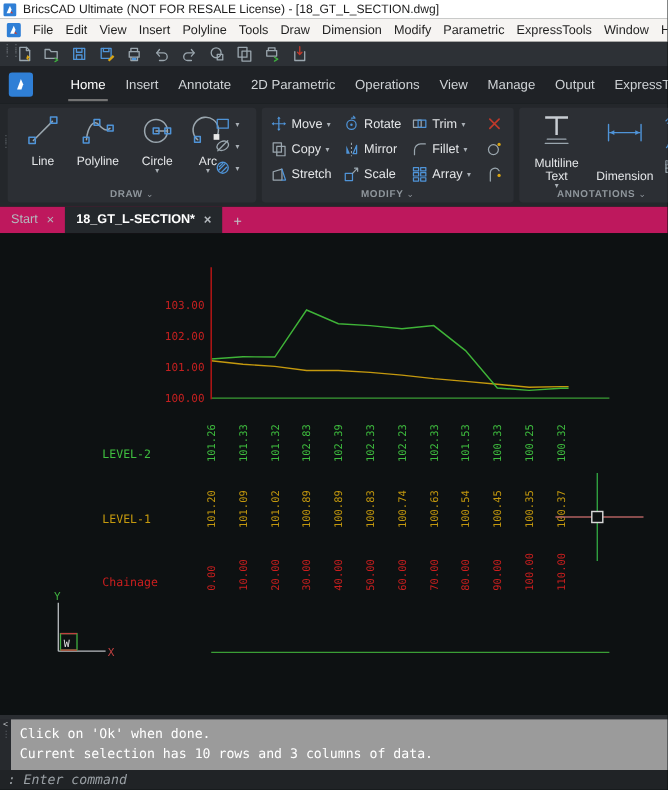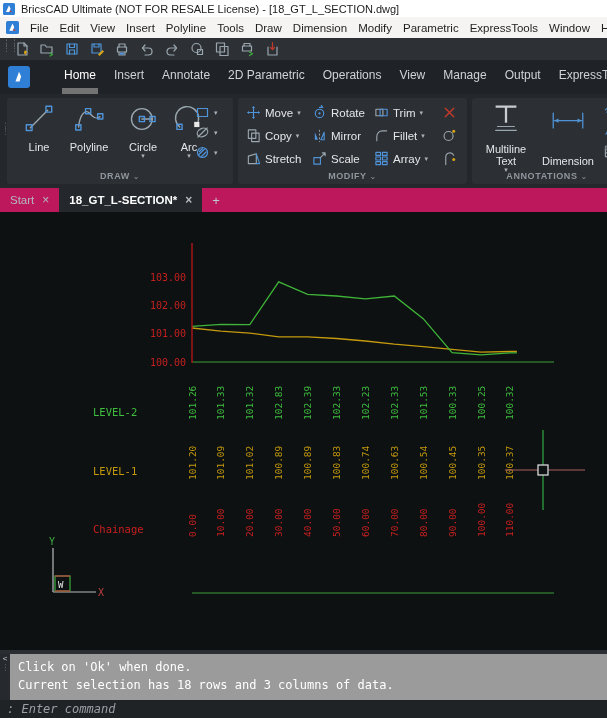--- a/index.html
+++ b/index.html
@@ -19,21 +19,21 @@
   
   .qat { position:absolute; top:38px; left:0; width:607px; height:22px; background:#2d3136; display:flex; align-items:center; gap:6px; padding-left:12px; }
   .qat-grip { position:absolute; left:2px; top:3px; color:#6a7076; font-size:9px; line-height:5px; letter-spacing:-1px; }
   .qat-btn { width:19px; height:18px; display:flex; align-items:center; justify-content:center; border-radius:2px; }
 
   
   .ribbontabs { position:absolute; top:60px; left:0; width:607px; height:34px; background:#1f2226; display:flex; align-items:center; gap:14px; padding-left:8px; }
   .appbtn { width:22px; height:22px; background:#2f7fd6; border-radius:3px; display:flex; align-items:center; justify-content:center; flex:0 0 auto; }
   .appchev { color:#c8cdd2; font-size:10px; margin-right:4px; }
   .rtab { font-size:12px; color:#cfd3d6; padding:8px 2px 6px 2px; border-bottom:2px solid transparent; white-space:nowrap; }
-  .rtab.active { color:#ffffff; border-bottom:6px solid #737373; }
+  .rtab.active { color:#ffffff; border-bottom:2px solid #737373; }
 
   
   .ribbon { position:absolute; top:94px; left:0; width:607px; height:94px; background:#24272b; }
   .rgrip { position:absolute; left:1px; top:30px; color:#5b6167; font-size:9px; line-height:5px; letter-spacing:-1px; }
   .panel { position:absolute; top:4px; height:86px; background:#2c2f34; border-radius:3px; }
   .panel-label { position:absolute; bottom:3px; left:0; right:0; text-align:center; font-size:9px; font-weight:bold; letter-spacing:.6px; color:#8f969c; white-space:nowrap; }
   .panel-label .caret { font-size:8px; font-weight:normal; }
   .bigbtn { position:absolute; top:6px; display:flex; flex-direction:column; align-items:center; }
   .bigbtn .blabel { font-size:11px; color:#e4e6e8; margin-top:7px; white-space:nowrap; text-align:center; line-height:12px; }
   .bigbtn .bcaret { font-size:7px; color:#aab0b6; line-height:6px; }
@@ -479,19 +479,19 @@
     <text x="58" y="376" fill="#e8e8e8" font-family="DejaVu Sans Mono,monospace" font-size="9px">W</text>
     <line x1="543" y1="218" x2="543" y2="298" stroke="#2f9e3f" stroke-width="1.3"></line>
     <line x1="505" y1="258" x2="585" y2="258" stroke="#b06060" stroke-width="1.2"></line>
     <rect x="538" y="253" width="10" height="10" fill="#0d1112" stroke="#d8d8d8" stroke-width="1.3"></rect>
   </svg>
 
 <div class="cmdwrap">
   <div class="cmdstrip">&lt;<br><span class="dots">⋮</span></div>
   <div class="cmdbox">
     <div class="cmdline">Click on 'Ok' when done.</div>
-    <div class="cmdline">Current selection has 18 rows and 3 columns of data.</div>
+    <div class="cmdline">Current selection has 10 rows and 3 columns of data.</div>
   </div>
 </div>
 
 <div class="cmdinput">
   <span class="cmdprompt">: Enter command</span>
 </div>
 
 </body></html>

